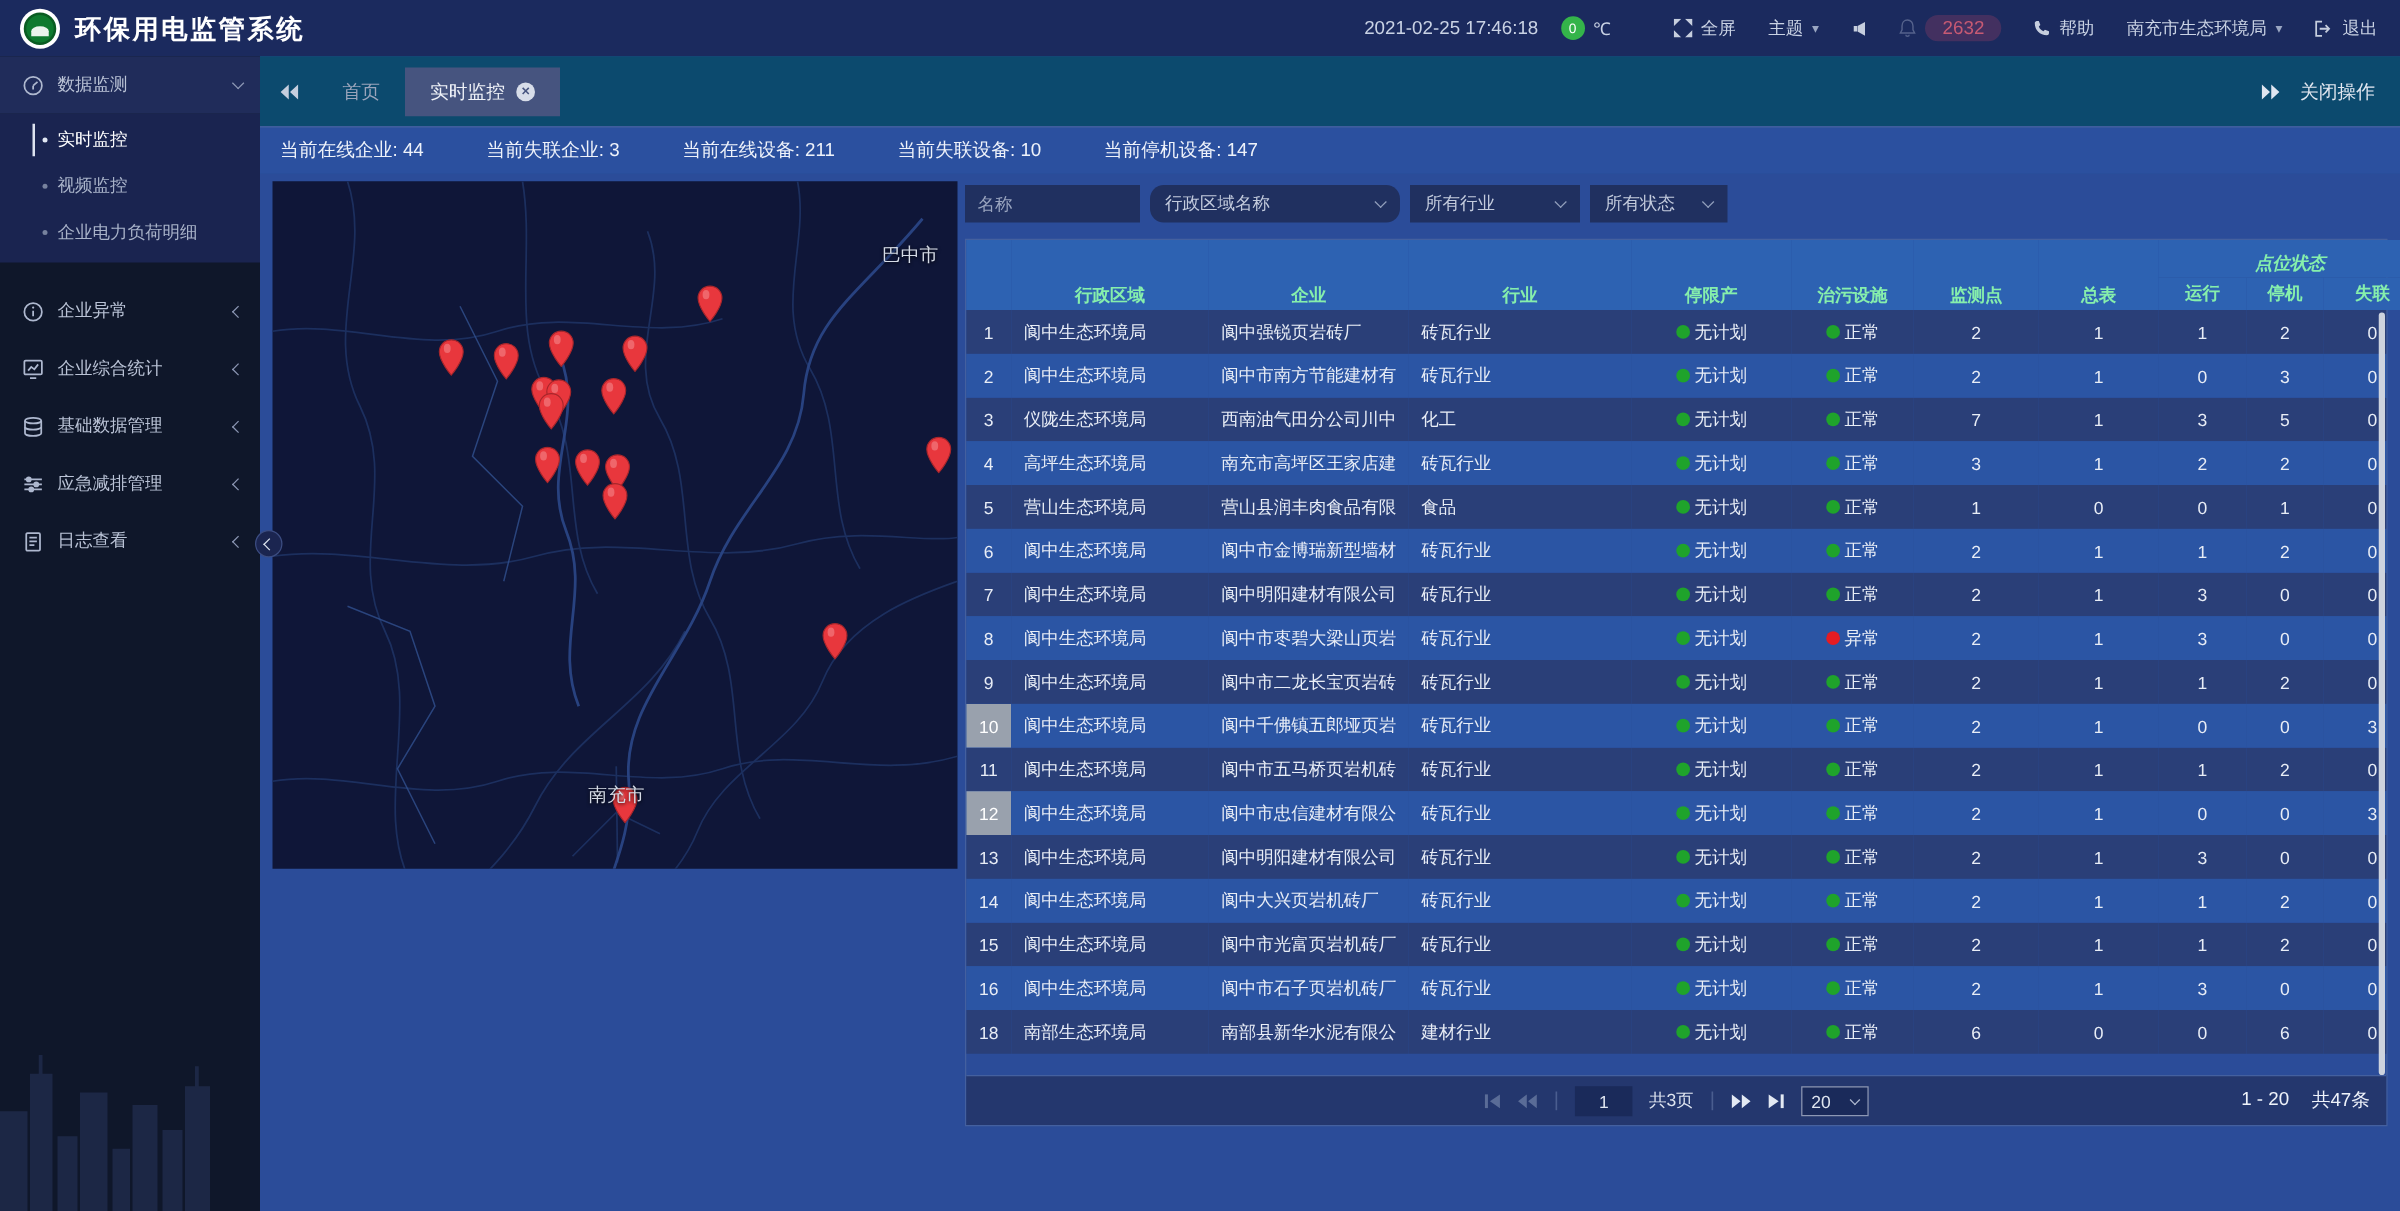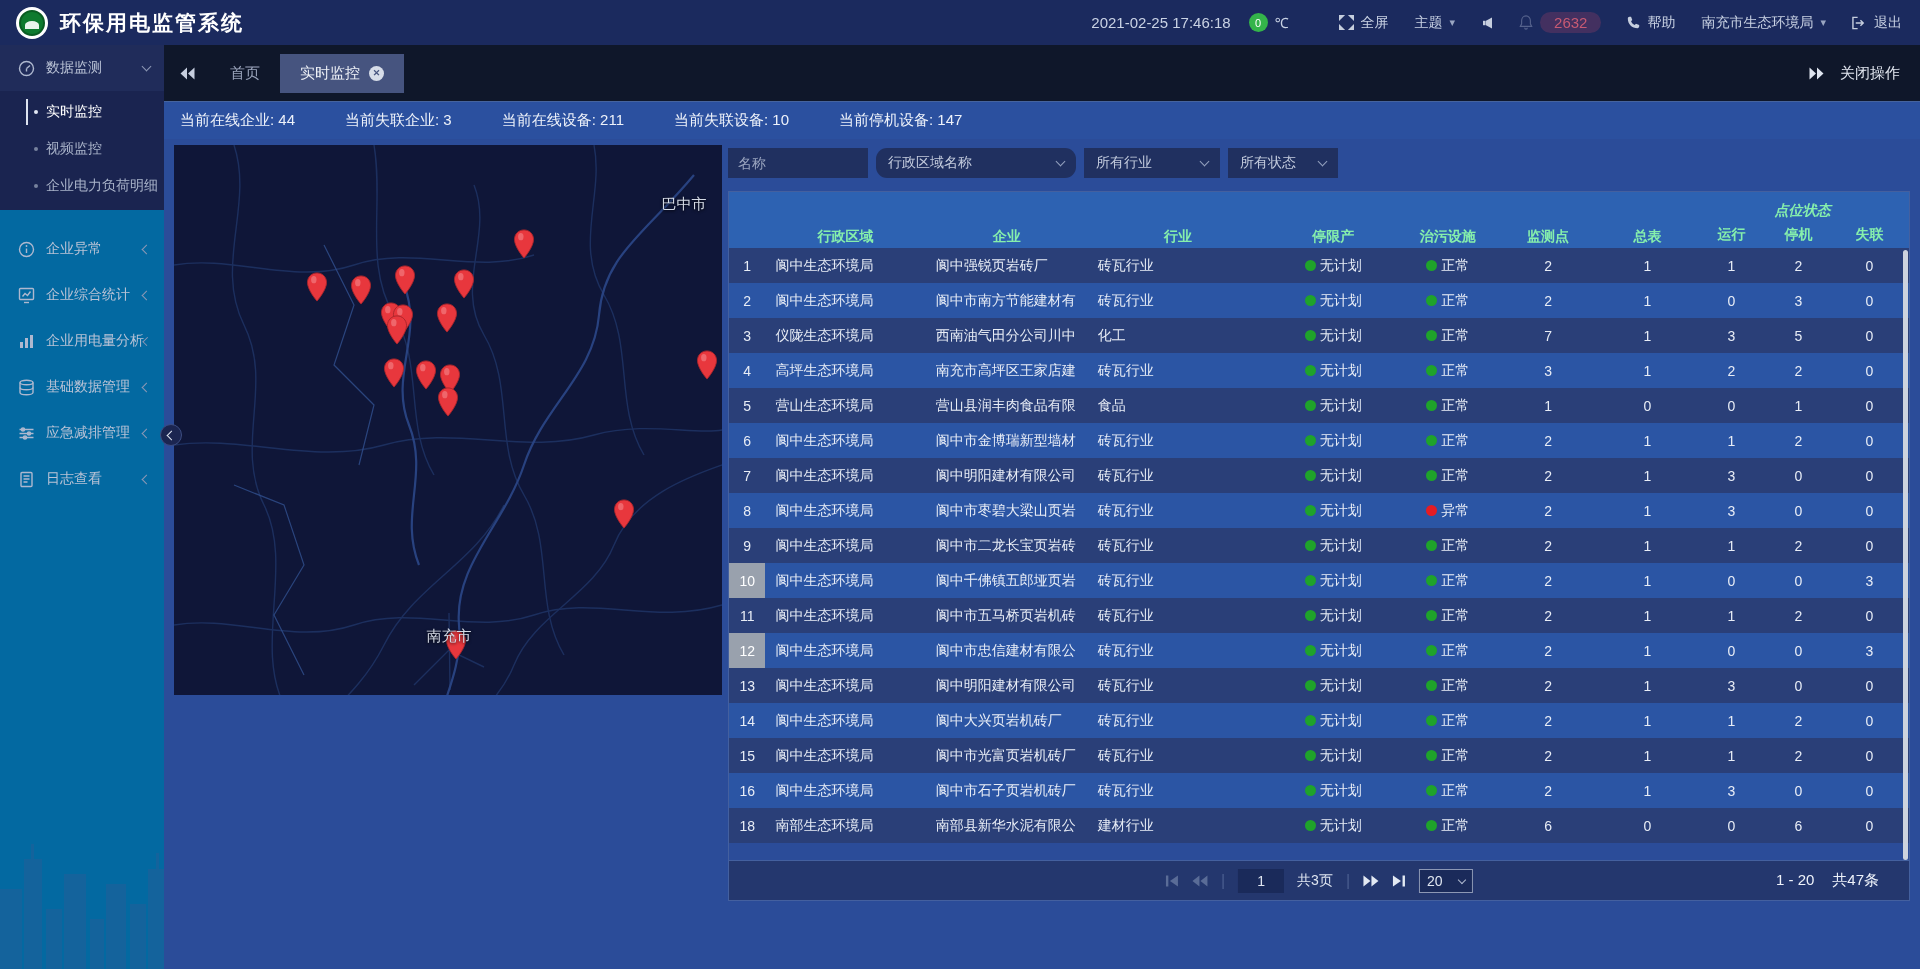--- a/index.html
+++ b/index.html
@@ -16,40 +16,40 @@
   .t-item { display:flex; align-items:center; gap:7px; }
   .datetime { font-size:15px; color:#c9d2e4; }
   .temp-badge { width:19px; height:19px; border-radius:50%; background:#34b44a; color:#fff; font-size:11px; display:flex; align-items:center; justify-content:center; }
   .caret-down { font-size:11px; color:#9aa6c2; }
   .notif-badge { background:rgba(210,72,104,0.22); color:#c75a73; font-size:15px; padding:2px 14px; border-radius:11px; }
 
   
   .shell { display:flex; height:924px; }
 
   
-  .sidebar { width:164px; background:#0369a1; flex-shrink:0; position:relative; overflow:hidden; font-size:14px; }
+  .sidebar { width:208px; background:#0f172a; flex-shrink:0; position:relative; overflow:hidden; font-size:14px; }
   .menu-item { height:46px; display:flex; align-items:center; padding:0 14px 0 18px; color:#bac3d6; font-size:14px; cursor:pointer; }
   .menu-item .mi-icon { width:17px; height:17px; display:flex; align-items:center; justify-content:center; color:#aeb8cf; flex-shrink:0;}
   .menu-item .mi-label { margin-left:11px; flex:1; white-space:nowrap; }
   .chev { width:7px; height:7px; border-left:1.6px solid #8d98b5; border-bottom:1.6px solid #8d98b5; display:inline-block; }
   .chev.down { transform:rotate(-45deg); margin-top:-3px;}
   .chev.left { transform:rotate(45deg); }
   .group-open { background:#202c5a; }
   .submenu { background:#1a2450; position:relative; padding:2px 0 6px 0;}
   .submenu::before { content:""; position:absolute; left:26px; top:8px; width:2px; height:26px; background:#dde3f0; }
   .submenu-item { height:37px; display:flex; align-items:center; padding-left:46px; color:#a9b3c9; position:relative; cursor:pointer; white-space:nowrap;}
   .submenu-item .bullet { position:absolute; left:34px; width:4px; height:4px; border-radius:50%; background:#77829e; }
   .submenu-item.active { color:#ffffff; }
   .submenu-item.active .bullet { background:#e2e8f4; }
   .rest-menu { margin-top:16px; }
   .skyline { position:absolute; bottom:0; left:0; opacity:0.5; }
 
   
   .main { flex:1; display:flex; flex-direction:column; min-width:0; }
-  .tabstrip { height:56px; background:#0f172a; display:flex; align-items:center; color:#99a3ba;justify-content:space-between; }
+  .tabstrip { height:56px; background:#0c4a6e; display:flex; align-items:center; color:#99a3ba;justify-content:space-between; }
   .tabnav { width:46px; display:flex; justify-content:center; align-items:center; cursor:pointer; }
   .tab { height:39px; display:flex; align-items:center; padding:0 20px; font-size:15px; color:#9aa4bb; cursor:pointer; gap:9px;}
   .tab.active { background:#46547f; color:#eef1f7; }
   .tab-close { width:15px; height:15px; border-radius:50%; background:#d7dde9; color:#46547f; font-size:9px; font-weight:bold; display:flex; align-items:center; justify-content:center; }
   .tabstrip-right { margin-left:auto; display:flex; align-items:center; gap:16px; padding-right:20px; color:#e2e7f0; font-size:15px; }
 
   .statsbar { height:38px; background:#2b509f; border-top:1px solid #45639e; display:flex; align-items:center; gap:50px; padding-left:16px; font-size:15px; color:#eef2fa; }
   .stat { white-space:nowrap; }
 
   .content { flex:1; display:flex; padding:6px 10px 0 10px; gap:6px; background:#2b4c99; position:relative; }
@@ -89,21 +89,21 @@
   .vscroll { position:absolute; right:1px; top:58px; height:610px; width:5px; background:#cdd3de; border-radius:3px; cursor:pointer;}
 
   
   .pagination { height:40px; background:#24376e; border-top:1px solid #44609f; display:flex; align-items:center; position:relative; font-size:14px; color:#dfe5f0; }
   .pg-center { position:absolute; left:50%; transform:translateX(-50%); display:flex; align-items:center; gap:13px; }
   .pg-btn { display:flex; align-items:center; cursor:pointer; }
   .pg-sep { color:#4a5d8f; font-size:16px; }
   .pg-input { width:46px; height:24px; background:#1a2a5a; border:none; outline:none; color:#dfe5f0; text-align:center; font-size:14px; font-family:"Liberation Sans",sans-serif;}
   .pg-select { width:54px; height:24px; background:#1a2a5a; border:1px solid #8d98b5; display:flex; align-items:center; justify-content:space-between; padding:0 7px; cursor:pointer; }
   .pg-select .chev { border-color:#aeb8cf; width:6px; height:6px; margin-top:-2px;}
-  .pg-right { margin-left:auto; padding-right:30px; display:flex; gap:18px; font-size:15px; color:#eef2fa;}
+  .pg-right { margin-left:auto; padding-right:13px; display:flex; gap:18px; font-size:15px; color:#eef2fa;}
 </style>
 </head>
 <body>
 
 <header class="topbar">
   <div class="logo">
       <div class="logo-inner"></div>
     </div>
   <div class="app-title">环保用电监管系统</div>
   <div class="top-right">
@@ -201,31 +201,20 @@
                 <rect x="1.5" y="1.5" width="14" height="11" rx="1"></rect>
                 <path d="M4.5 9.5 L7 6.5 L9.5 8.5 L12.5 4.5"></path>
                 <path d="M6 15.5 L11 15.5"></path>
               </svg>
             </span>
             <span class="mi-label">企业综合统计</span>
             <span class="chev left"></span>
           </div>
           <div class="menu-item">
             <span class="mi-icon">
-              <svg width="17" height="17" viewBox="0 0 17 17" fill="currentColor">
-                <rect x="2" y="9" width="3" height="6"></rect>
-                <rect x="7" y="5" width="3" height="10"></rect>
-                <rect x="12" y="2" width="3" height="13"></rect>
-              </svg>
-            </span>
-            <span class="mi-label">企业用电量分析</span>
-            <span class="chev left"></span>
-          </div>
-          <div class="menu-item">
-            <span class="mi-icon">
               <svg width="17" height="17" viewBox="0 0 17 17" fill="none" stroke="currentColor" stroke-width="1.4">
                 <ellipse cx="8.5" cy="3.5" rx="6.5" ry="2.2"></ellipse>
                 <path d="M2 3.5 L2 13.5 C2 14.7 5 15.7 8.5 15.7 C12 15.7 15 14.7 15 13.5 L15 3.5"></path>
                 <path d="M2 8.5 C2 9.7 5 10.7 8.5 10.7 C12 10.7 15 9.7 15 8.5"></path>
               </svg>
             </span>
             <span class="mi-label">基础数据管理</span>
             <span class="chev left"></span>
           </div>
           <div class="menu-item">

